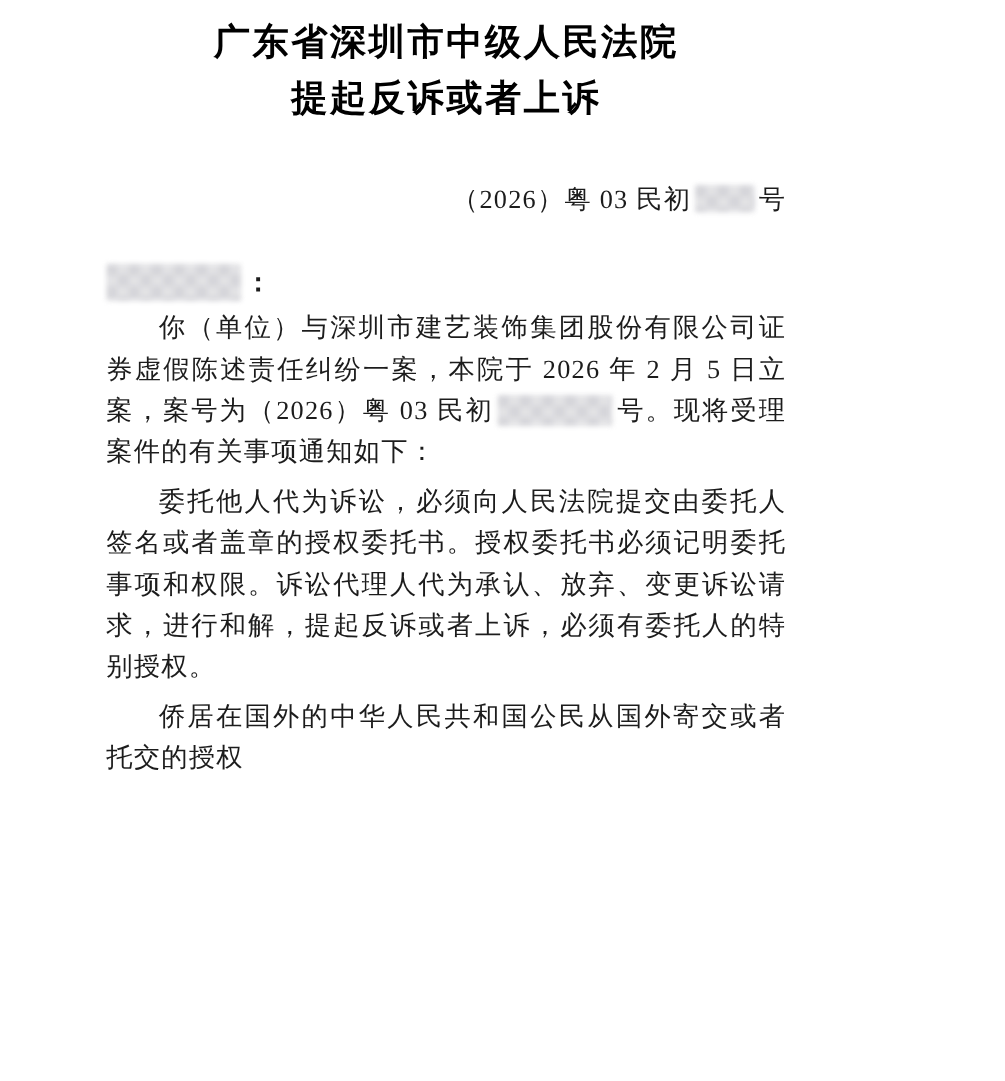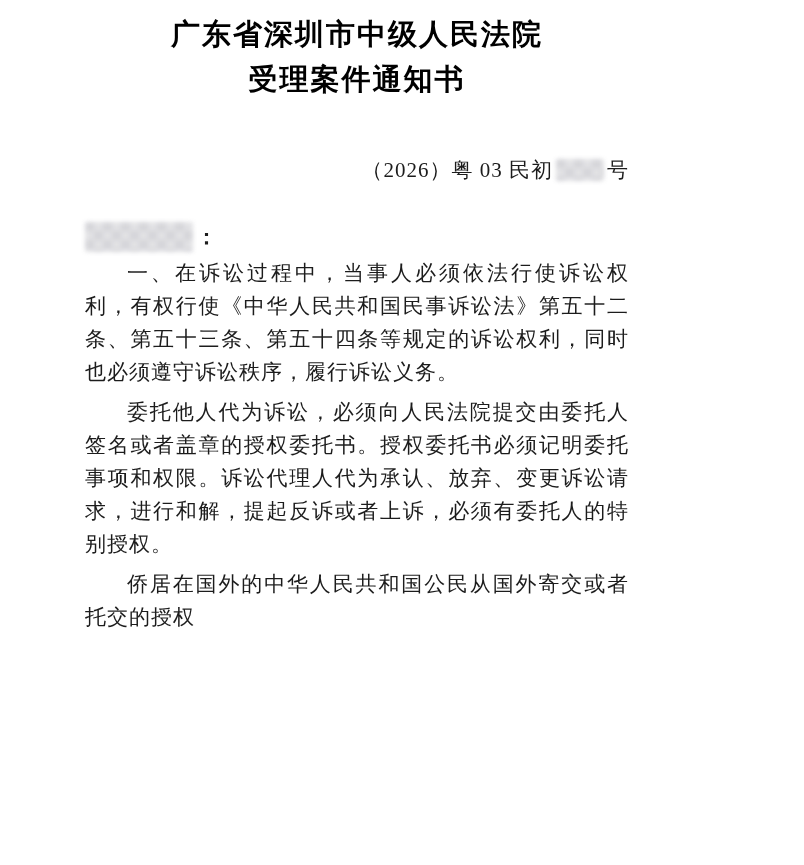--- a/index.html
+++ b/index.html
@@ -23,21 +23,21 @@
     text-align: center;
     color: #000000;
     font-weight: bold;
   }
   .court-name, .doc-title {
     font-size: 29px;
     line-height: 45px;
     letter-spacing: 2px;
   }
   .case-line {
-    margin-top: 53px;
+    margin-top: 42px;
     text-align: right;
     font-size: 21px;
     line-height: 30px;
     letter-spacing: 1px;
     white-space: nowrap;
   }
   .recipient-line {
     margin-top: 36px;
     font-size: 21px;
     line-height: 33px;
@@ -71,31 +71,31 @@
   }
 </style>
 </head>
 <body>
 
 <div class="page">
   <div class="doc">
 
     <div class="title-block">
       <div class="court-name">广东省深圳市中级人民法院</div>
-      <div class="doc-title">受理案件通知书</div>
+      <div class="doc-title">提起反诉或者上诉</div>
     </div>
 
     <div class="case-line">
       <span>（2026）粤 03 民初</span><span class="redact" style="width:48px;height:22px;"></span><span>号</span>
     </div>
 
     <div class="recipient-line">
       <span class="redact" style="width:108px;height:30px;margin-left:0;"></span><span>：</span>
     </div>
 
     <div class="body-text">
-        <p class="para indent"><span>一、在诉讼过程中，当事人必须依法行使诉讼权利，有权行使《中华人民共和国民事诉讼法》第五十二条、第五十三条、第五十四条等规定的诉讼权利，同时也必须遵守诉讼秩序，履行诉讼义务。</span></p>
+        <p class="para indent"><span>你（单位）与深圳市建艺装饰集团股份有限公司证券虚假陈述责任纠纷一案，本院于 2026 年 2 月 5 日立案，案号为（2026）粤 03 民初</span><span class="redact" style="width: 92px; height: 25px;"></span><span>号。现将受理案件的有关事项通知如下：</span></p>
         <p class="para indent"><span>委托他人代为诉讼，必须向人民法院提交由委托人签名或者盖章的授权委托书。授权委托书必须记明委托事项和权限。诉讼代理人代为承认、放弃、变更诉讼请求，进行和解，提起反诉或者上诉，必须有委托人的特别授权。</span></p>
         <p class="para indent"><span>侨居在国外的中华人民共和国公民从国外寄交或者托交的授权</span></p>
       </div>
 
   </div>
 </div>
 
 </body></html>

